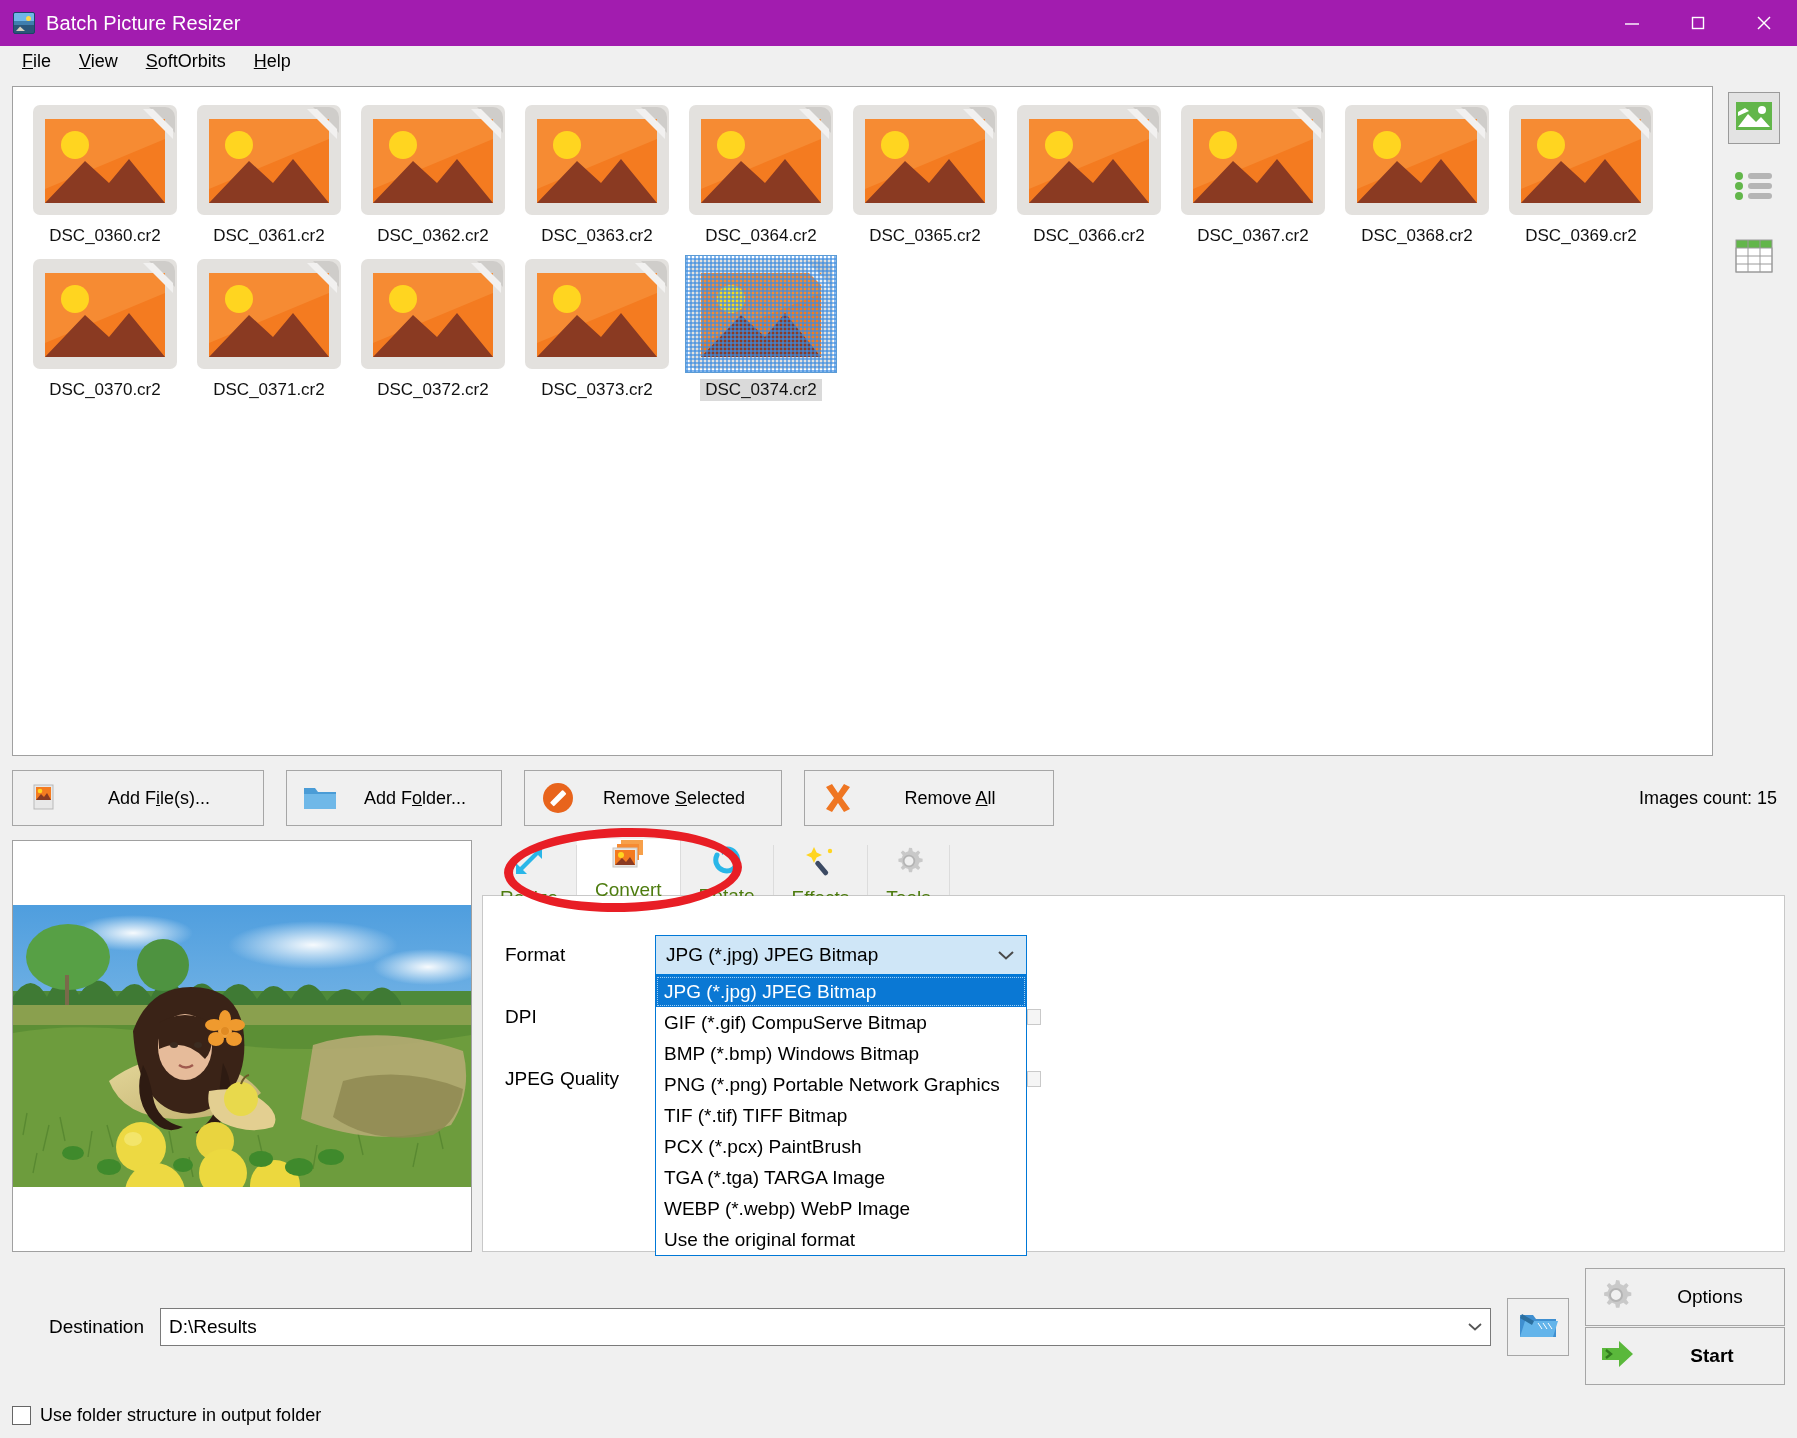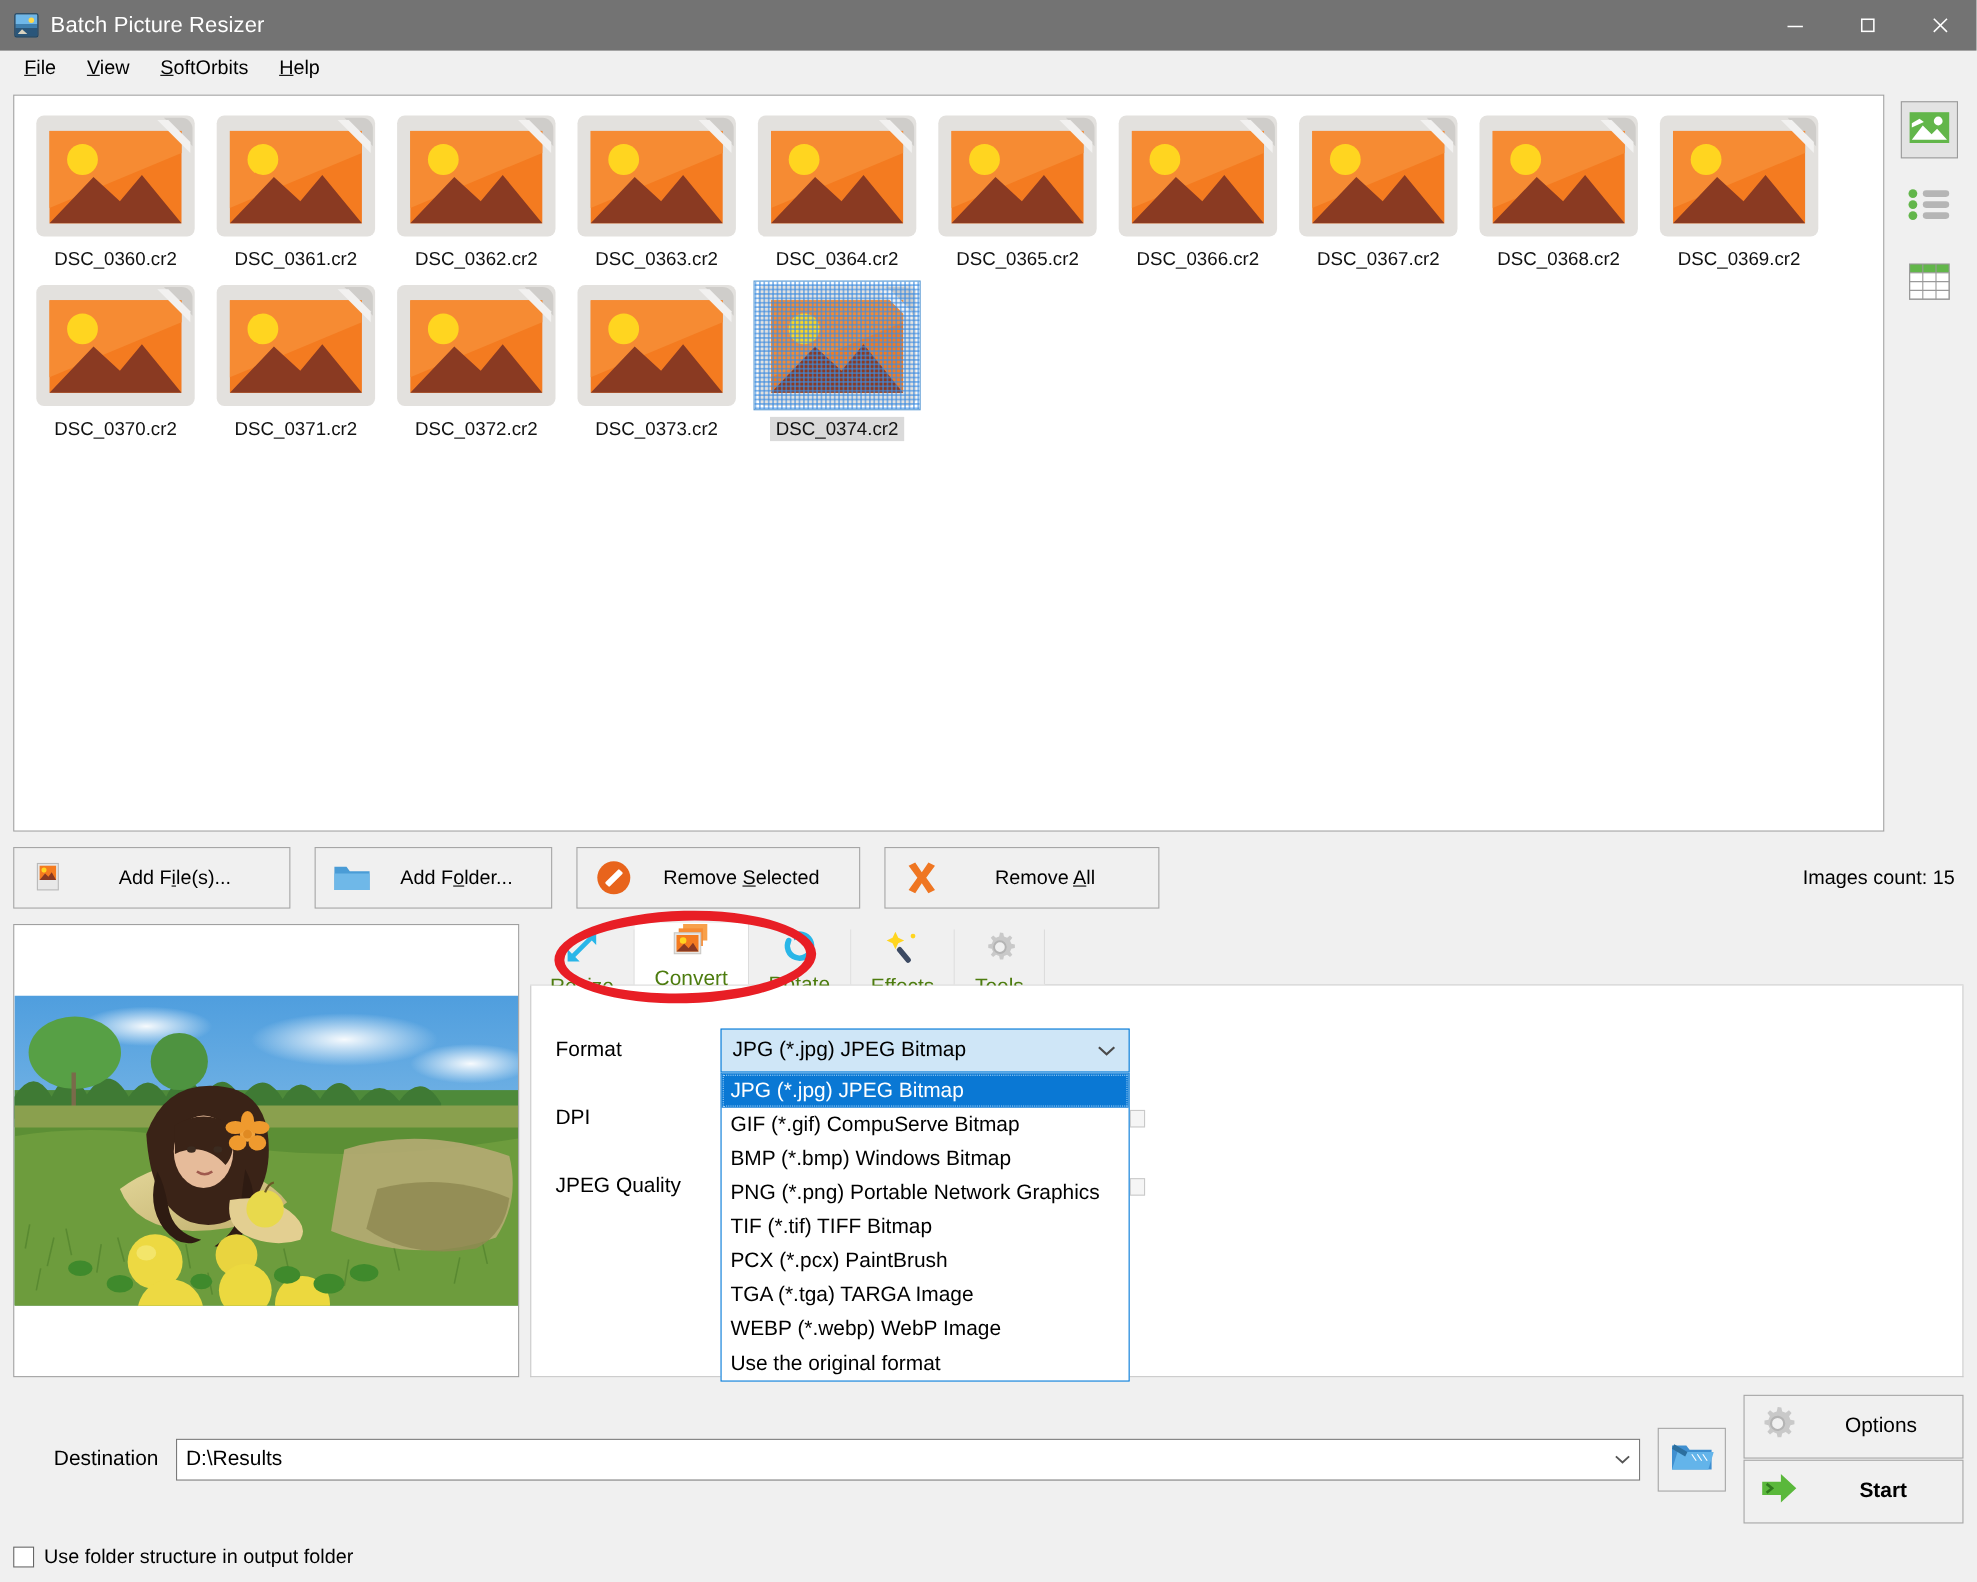--- a/index.html
+++ b/index.html
@@ -7,21 +7,21 @@
   body {
     width:1797px; height:1438px;
     font-family:"Liberation Sans", sans-serif;
     background:#f0f0f0;
     overflow:hidden;
     -webkit-font-smoothing:antialiased;
   }
 
   
   .titlebar{
-    height:46px; background:#737373; display:flex; align-items:center;
+    height:46px; background:#a21caf; display:flex; align-items:center;
     position:relative;
   }
   .title-icon{ width:22px;height:22px;margin-left:13px;margin-right:11px;
     border-radius:2px; background:linear-gradient(#6fb7e8 0 42%, #3f7fae 42% 60%, #2a567a 60% 100%);
     border:1px solid #1b4566; position:relative; flex:none;}
   .title-icon:after{content:"";position:absolute;left:2px;bottom:2px;width:9px;height:6px;background:#d8d2c0;clip-path:polygon(0 100%,45% 25%,100% 100%);}
   .title-icon:before{content:"";position:absolute;right:3px;top:3px;width:5px;height:5px;border-radius:50%;background:#ffd94a;}
   .title-text{ color:#fff; font-size:20px; letter-spacing:.1px;}
   .wincontrols{ position:absolute; right:0; top:0; height:46px; display:flex;}
   .wc{ width:66px;height:46px;display:flex;align-items:center;justify-content:center;}

